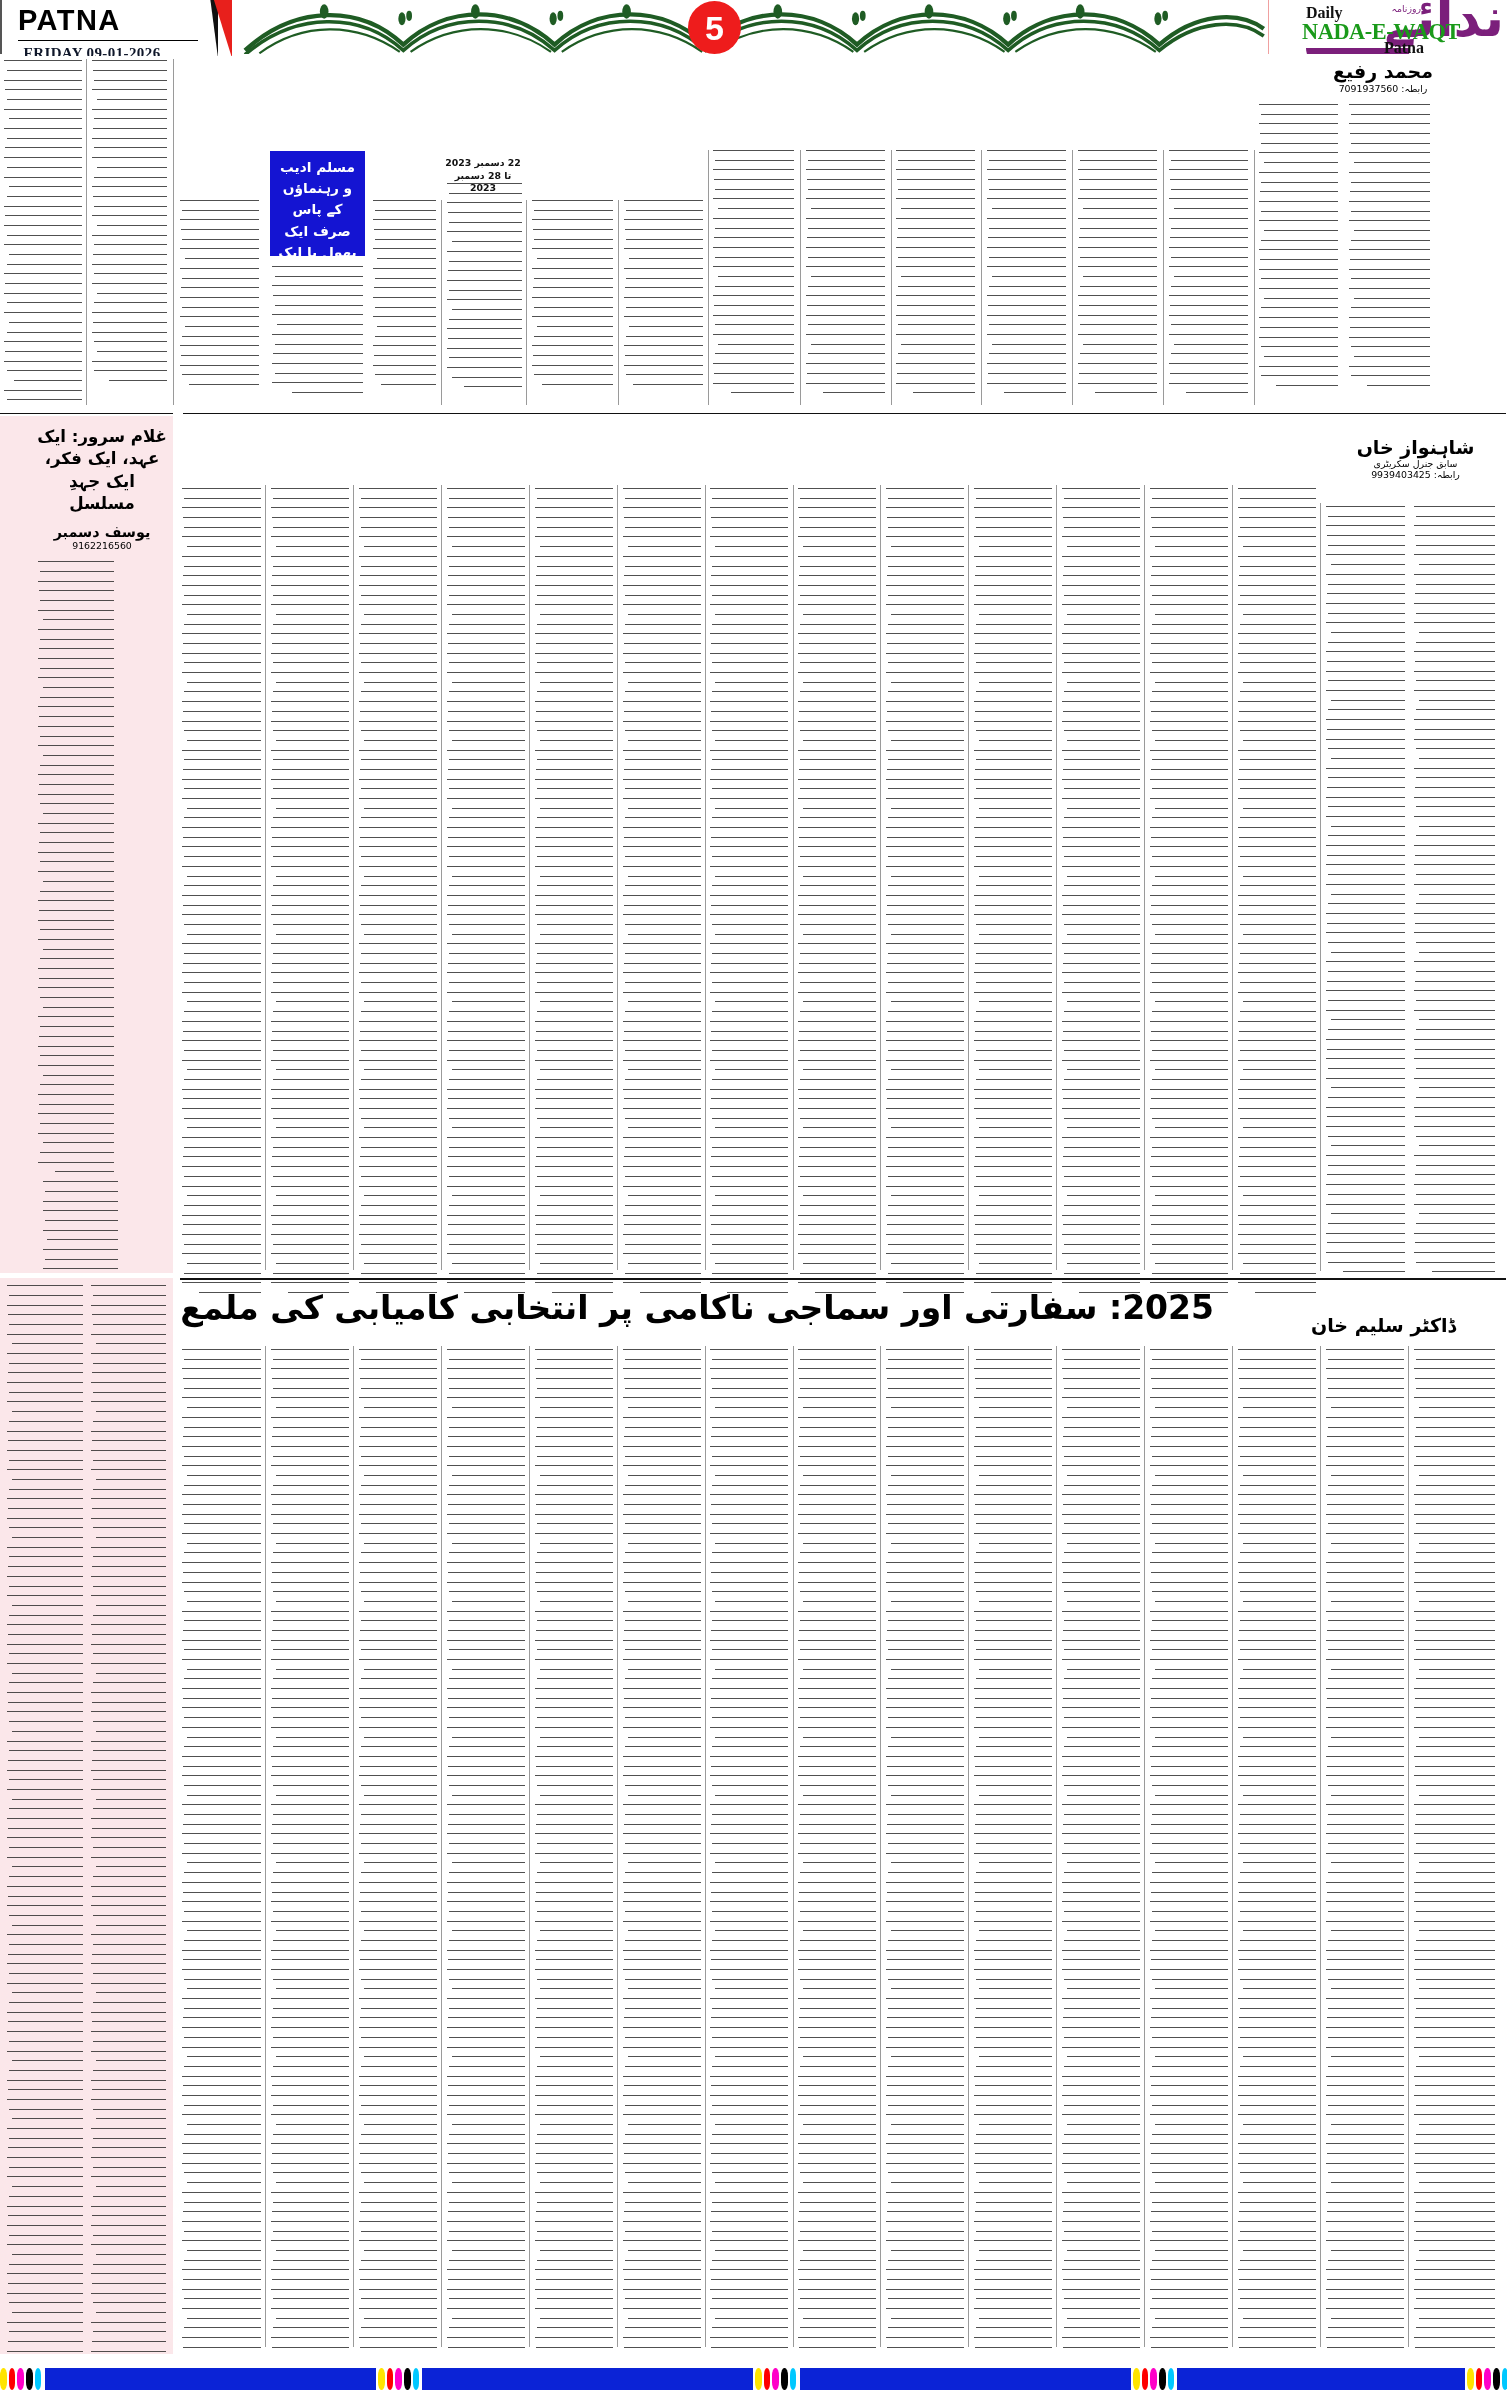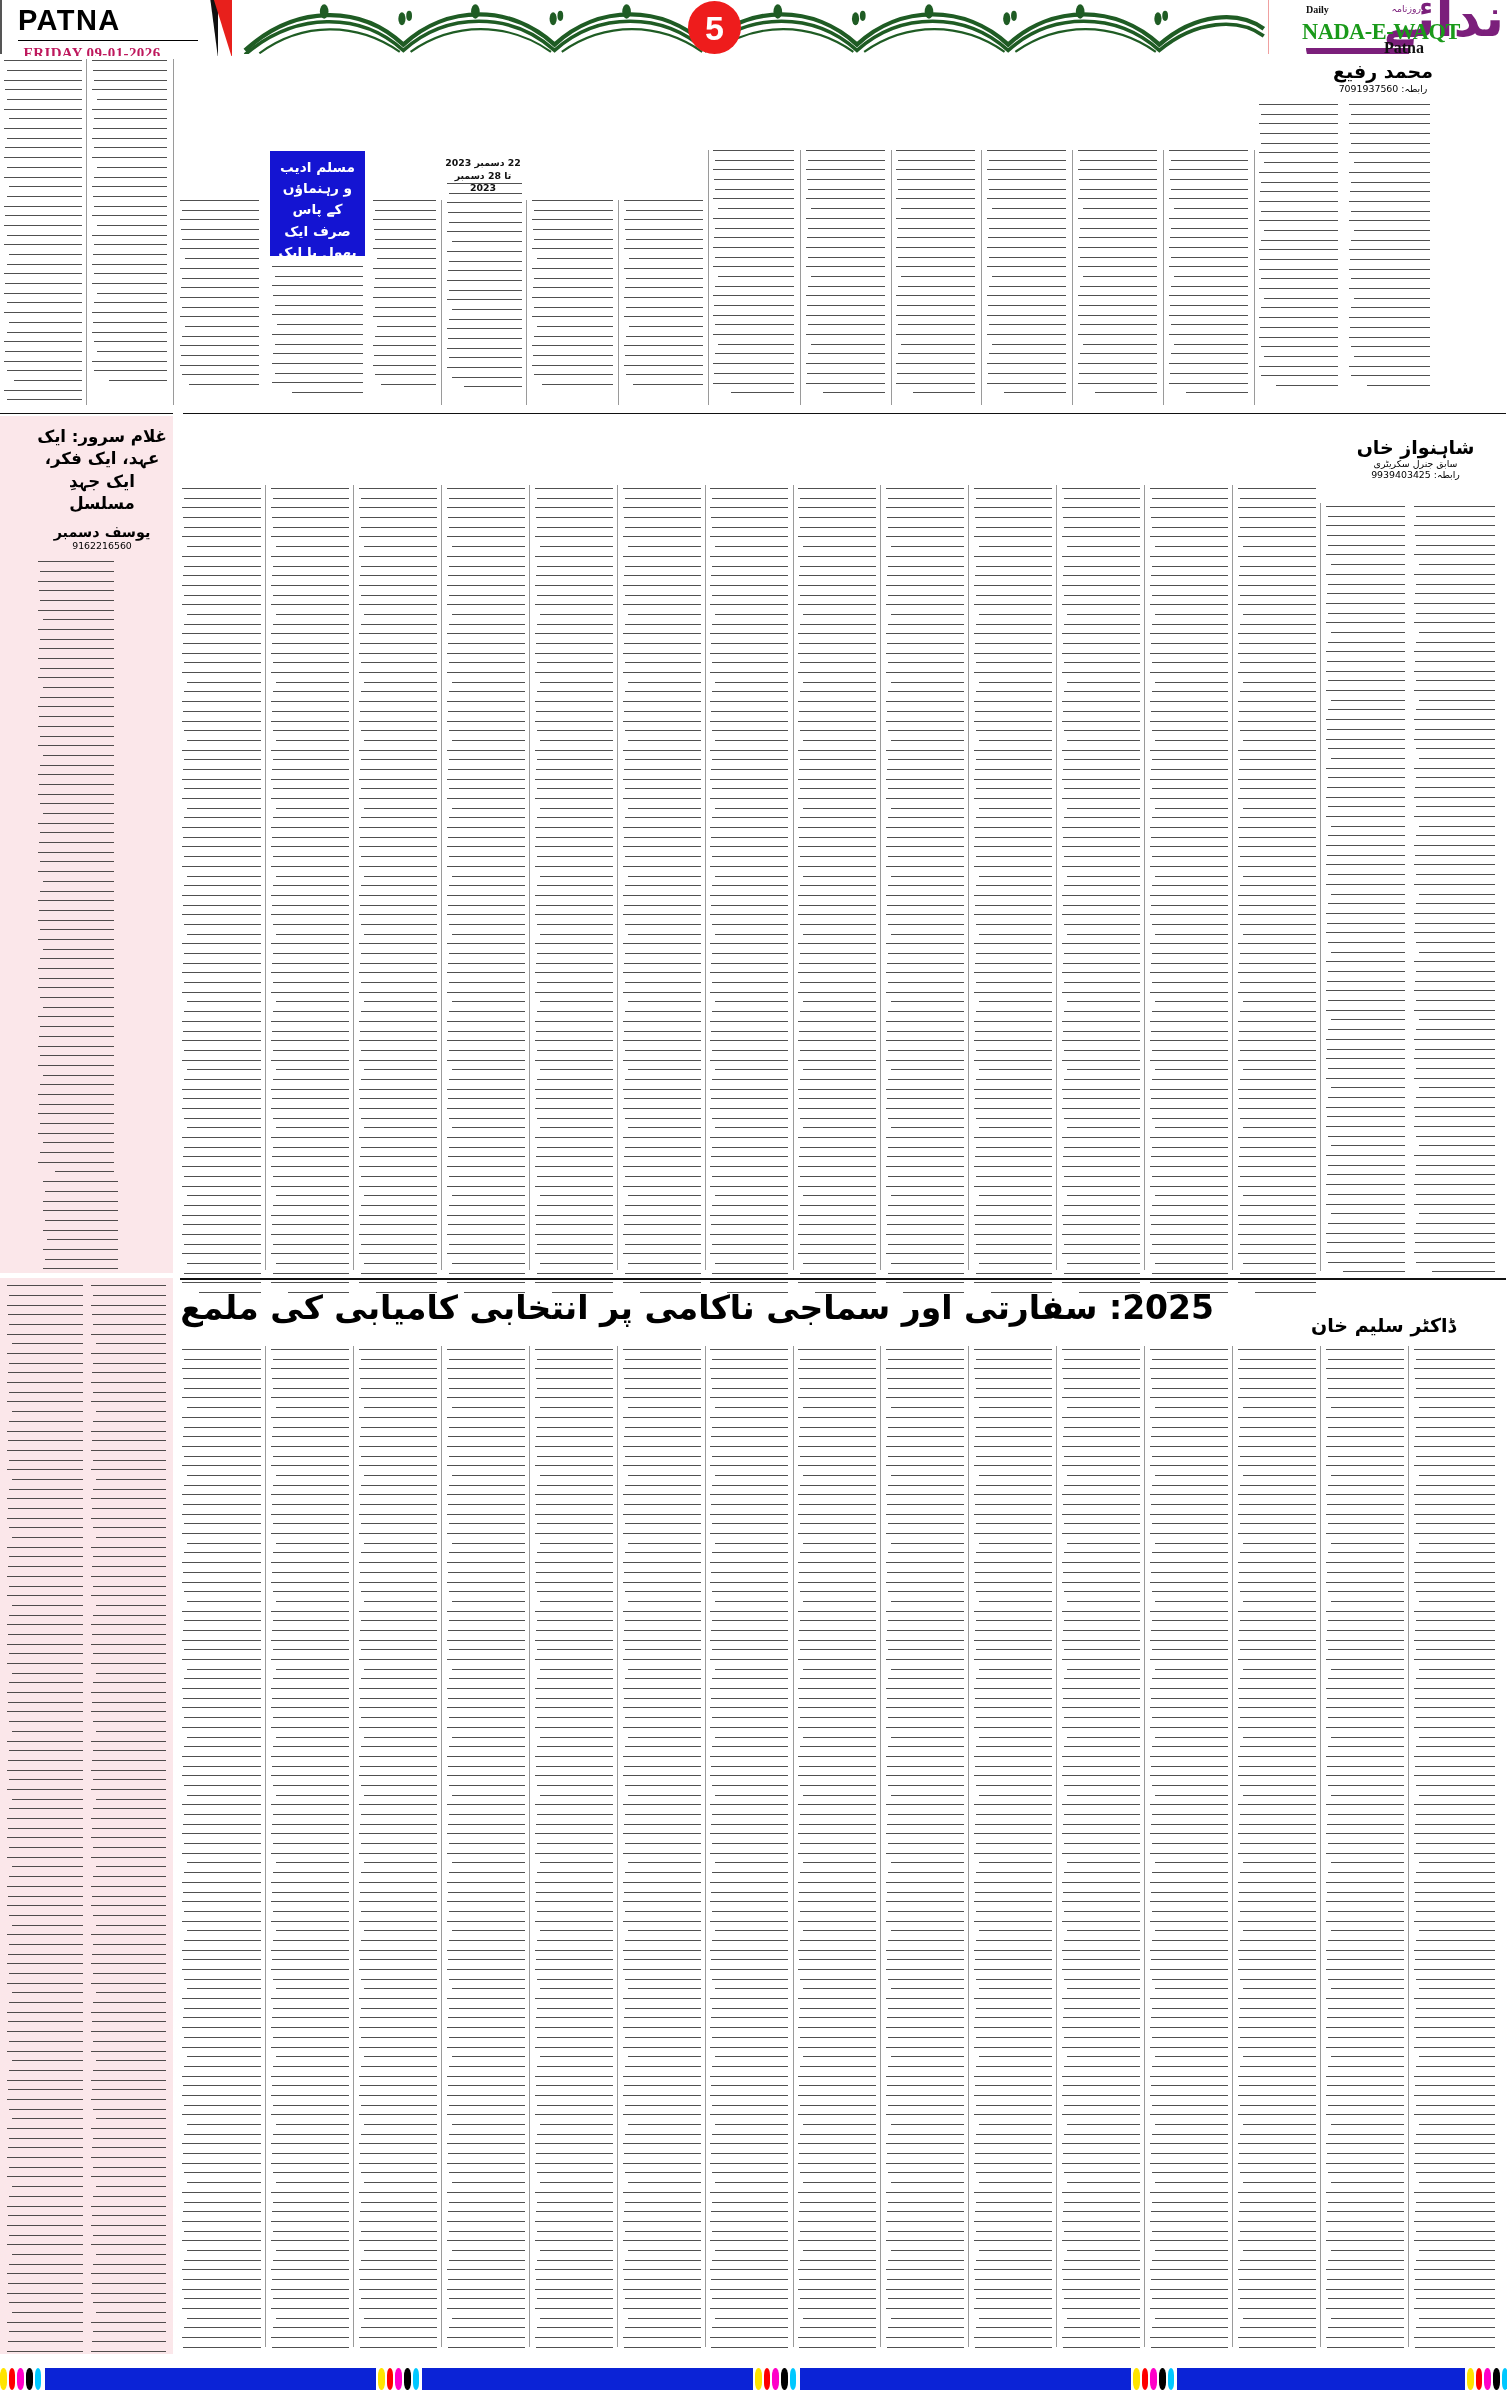--- a/index.html
+++ b/index.html
@@ -22,21 +22,21 @@
     border-left:2.9px solid #555;
   }
   .mast-city{
     position:absolute; left:16px; top:3.6px;
     font-family:"Liberation Sans", sans-serif;
     font-weight:bold; font-size:29px; letter-spacing:1.4px; color:#000;
   }
   .mast-date{
     position:absolute; left:21.6px; top:45px;
     font-family:"Liberation Serif", serif;
-    font-weight:bold; font-size:15px; color:#be185d; letter-spacing:0.4px;
+    font-weight:bold; font-size:15px; color:#0f172a; letter-spacing:0.4px;
   }
   .mast-rule{
     position:absolute; left:16px; top:40px; width:180px; height:1.4px; background:#000;
   }
 
   
   .orn-band{
     position:absolute; left:216px; top:0; width:1053px; height:54px;
     overflow:hidden;
   }
@@ -75,21 +75,21 @@
     font-family:"DejaVu Sans", sans-serif; line-height:1;
     direction:rtl;
   }
   .logo-roznama{
     position:absolute; right:86px; top:2.9px;
     font-size:9.4px; color:#7b1f7b; direction:rtl;
   }
   .logo-daily{
     position:absolute; left:37px; top:4.3px;
     font-family:"Liberation Serif", serif; font-weight:bold;
-    font-size:10px; color:#111;text-align:right;
+    font-size:16px; color:#111;text-align:right;
   }
   .logo-name{
     position:absolute; left:33px; top:19px;
     font-family:"Liberation Serif", serif; font-weight:bold;
     font-size:22.3px; color:#1a9a1a; letter-spacing:-0.4px;
   }
   .logo-patna{
     position:absolute; left:115px; top:39px;
     font-family:"Liberation Serif", serif; font-weight:bold;
     font-size:16px; color:#111;

